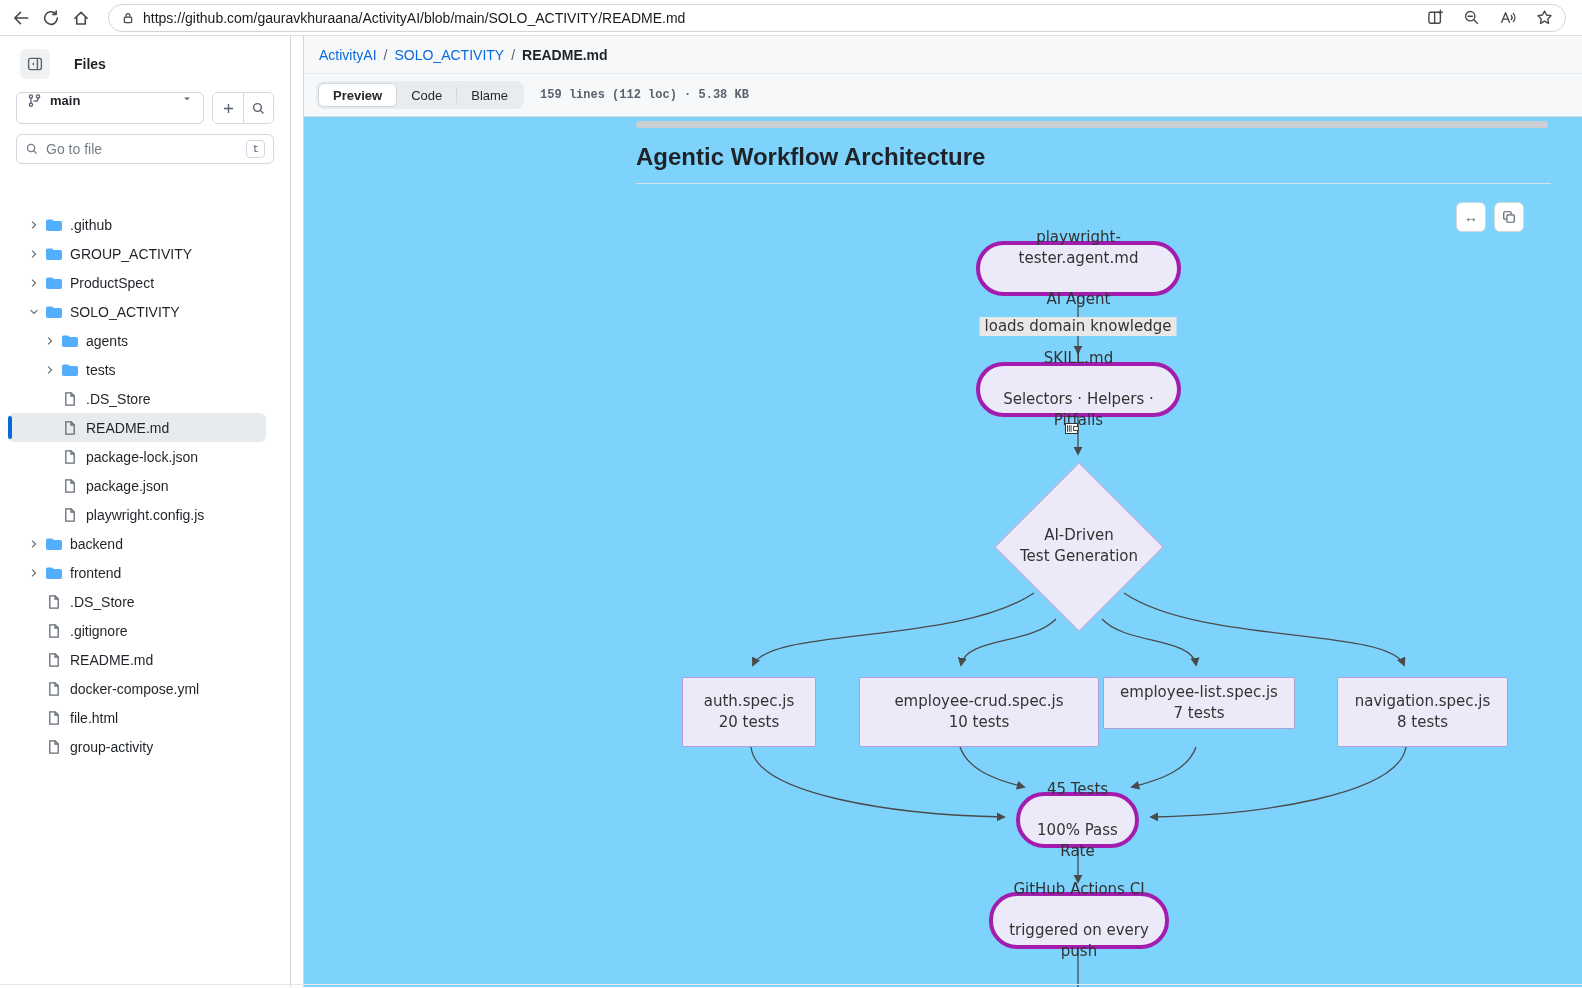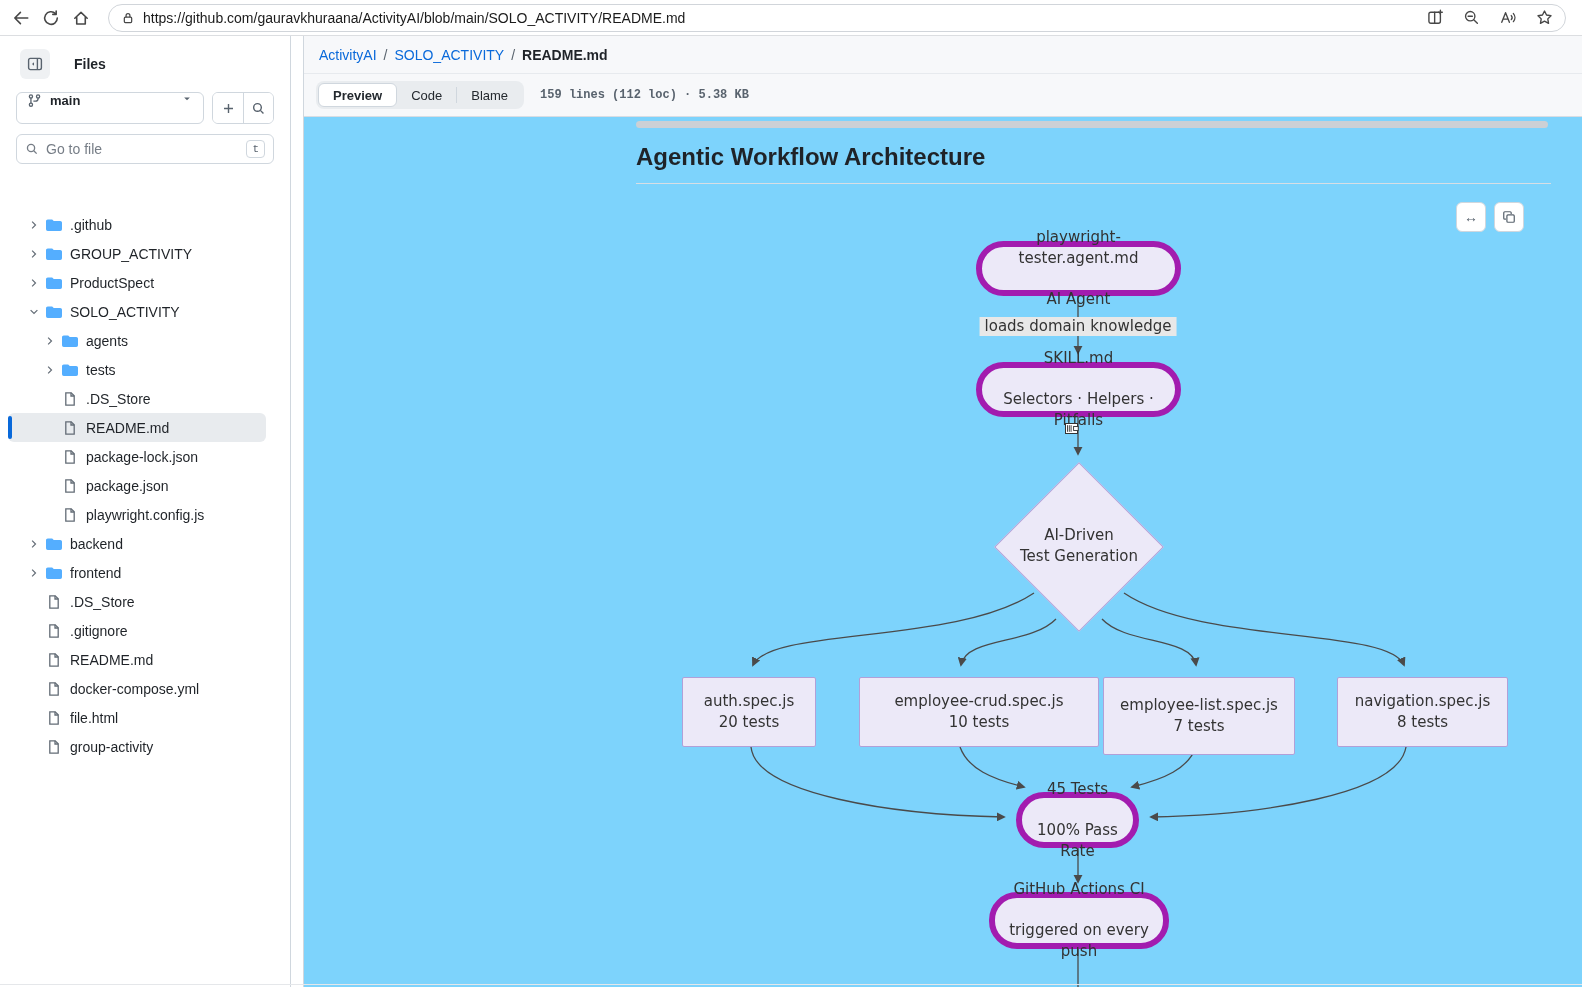--- a/index.html
+++ b/index.html
@@ -76,21 +76,21 @@
   .md-tools { position:absolute; left:1152px; top:85px; display:flex; gap:8px; }
   .tool-btn { width:30px; height:30px; border:1px solid #d0d7de; border-radius:6px; background:#fff;
     display:flex; align-items:center; justify-content:center; color:#59636e; font-size:14px; cursor:pointer; }
 
   
   .diagram { position:absolute; left:332px; top:78px; width:915px; height:792px;
     font-family:"DejaVu Sans", sans-serif; }
   .edges { position:absolute; left:0; top:0; }
   .node { position:absolute; background:#ece9f8; display:flex; flex-direction:column;
     align-items:center; justify-content:center; font-size:15px; color:#333; line-height:21px; text-align:center; }
-  .stadium { border:6px solid #a21caf; border-radius:28px;gap:20px; }
+  .stadium { border:4px solid #a21caf; border-radius:28px;gap:20px; }
   .rectn { border:1px solid #b1a0d8; border-radius:2px; }
   .diamond-shape { position:absolute; width:120px; height:120px; background:#ece9f8;
     border:1px solid #b1a0d8; transform:rotate(45deg); }
   .diamond-text { position:absolute; width:200px; text-align:center; font-size:15px; color:#333; line-height:21px; }
   .edge-label { position:absolute; transform:translateX(-50%); background:#e8e8e8; color:#333;
     font-size:15px; padding:0 5px; line-height:19px; white-space:nowrap; }
   .tofu { position:absolute; }
   .bottom-line { position:absolute; left:0; bottom:3px; width:1582px; border-top:1px solid #e5e7ea; }
 </style>
 </head>
@@ -491,21 +491,21 @@
         </div>
 
         <div class="node rectn" style="left:46px;top:482px;width:134px;height:70px">
           <div>auth.spec.js</div>
           <div>20 tests</div>
         </div>
         <div class="node rectn" style="left:223px;top:482px;width:240px;height:70px">
           <div>employee-crud.spec.js</div>
           <div>10 tests</div>
         </div>
-        <div class="node rectn" style="left:467px;top:482px;width:192px;height:78px">
+        <div class="node rectn" style="left:467px;top:482px;width:192px;height:52px">
           <div>employee-list.spec.js</div>
           <div>7 tests</div>
         </div>
         <div class="node rectn" style="left:701px;top:482px;width:171px;height:70px">
           <div>navigation.spec.js</div>
           <div>8 tests</div>
         </div>
 
         <div class="node stadium" style="left:380px;top:597px;width:123px;height:56px;border-radius:28px">
           <div>45 Tests</div>

